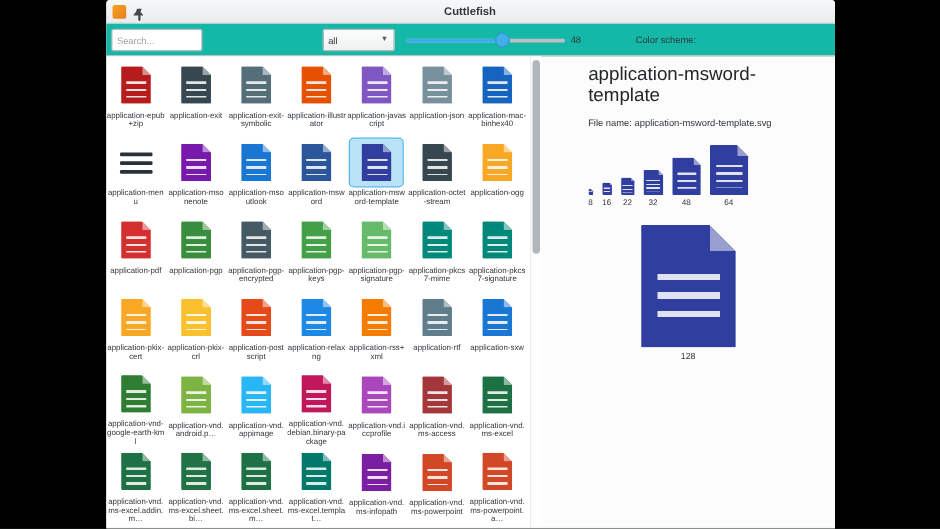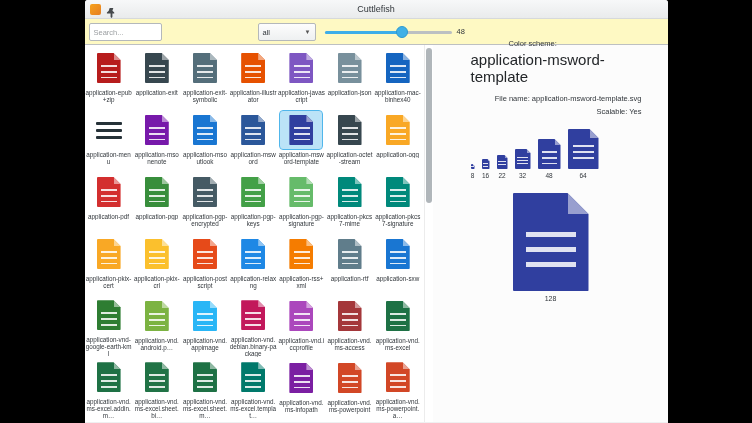--- a/index.html
+++ b/index.html
@@ -9,27 +9,27 @@
     background:#eff0f1; overflow:hidden; border-radius:3px 3px 0 0;
   }
   
   #titlebar {
     height:19px; background:linear-gradient(#f7f8f9,#e9ebec);
     display:flex; align-items:center; position:relative;
     border-bottom:1px solid #d6d9db;
   }
   #titlebar .title {
     position:absolute; left:0; right:0; text-align:center;
-    font-size:9px; color:#31363b; font-weight:normal;
+    font-size:9px; color:#31363b; font-weight:bold;
   }
   .tb-icon { margin-left:5px; width:11px; height:11px; display:inline-block; z-index:2; }
   #app-icon { background:linear-gradient(135deg,#f6a21d,#e67e22); border-radius:2px; }
   
   #toolbar {
-    height:26px; background:#fef9c3; border-bottom:1px solid #bdc0c2; position:relative;
+    height:26px; background:#14b8a6; border-bottom:1px solid #bdc0c2; position:relative;
   }
   .line-edit {
     position:absolute; top:4px; height:18px; background:#fff;
     border:1px solid #b4b8bb; border-radius:2px; font-size:7.5px; color:#31363b;
     padding:0 4px; outline:none; font-family:"Liberation Sans", sans-serif;
   }
   .line-edit::placeholder { color:#9da0a3; }
   #search-input { left:4px; width:73px; }
   .combo {
     position:absolute; top:4px; height:18px;
@@ -39,21 +39,21 @@
   }
   .combo .arrow { font-size:6px; color:#555; margin-left:4px; }
   #combo-category { left:173px; width:58px; }
   #combo-scheme  { left:481px; width:97px; }
   #slider { position:absolute; left:240px; top:4px; width:127px; height:18px; }
   #slider .track { position:absolute; top:8px; left:0; right:0; height:3px; background:#bcc0c2; border-radius:2px; }
   #slider .fill  { position:absolute; top:8px; left:0; width:61%; height:3px; background:#3daee9; border-radius:2px; }
   #slider .handle{ position:absolute; top:3px; left:calc(61% - 6px); width:12px; height:12px;
                    border-radius:50%; background:#40b0e6; border:1px solid #2d9ad0; }
   #size-value { position:absolute; left:372px; top:8px; font-size:7.5px; color:#31363b; }
-  #scheme-label { position:absolute; left:424px; top:8px; font-size:7.5px; color:#31363b;margin-top:12px; }
+  #scheme-label { position:absolute; left:424px; top:8px; font-size:7.5px; color:#31363b; }
   
   #content { display:flex; height:377px; }
   #grid-area { width:339px; background:#fff; overflow:hidden; position:relative; }
   #icon-grid {
     display:grid; grid-template-columns:repeat(7,48.2px); grid-auto-rows:62px; padding-top:2px;
   }
   .cell { display:flex; flex-direction:column; align-items:center; padding-top:2px; cursor:pointer; }
   .icon-wrap { width:42px; height:38px; display:flex; align-items:center; justify-content:center;
                border-radius:3px; }
   .icon-wrap.selected { background:rgba(61,174,233,.35); outline:1px solid rgba(61,174,233,.9); }
@@ -66,21 +66,21 @@
     margin-top:2px; width:47px; font-size:6.3px; line-height:7.4px; text-align:center;
     color:#31363b; word-break:break-all; max-height:23px; overflow:hidden;
   }
   
   #vscroll { width:9px; background:#fff; border-left:1px solid #ececec; position:relative; }
   #vscroll .handle { position:absolute; left:1px; top:3px; width:6px; height:155px;
                      background:#b0b6ba; border-radius:3px; }
   
   #detail { flex:1; background:#fcfcfc; padding:4px 26px 0 38px; overflow:hidden; }
   #detail h1 { font-size:15px; font-weight:normal; color:#232629; margin:2px 0 7px 0; }
-  .info-line { font-size:7.5px; color:#31363b; line-height:13px;text-align:right; }
+  .info-line { font-size:7.5px; color:#31363b; line-height:13px; }
   #sizes-row { display:flex; align-items:flex-end; gap:7px; margin-top:9px; height:52px; }
   .size-item { display:flex; flex-direction:column; align-items:center; }
   .size-item .num { font-size:6.5px; color:#31363b; margin-top:3px; }
   #large-wrap { margin-top:14px; display:flex; flex-direction:column; align-items:center; width:160px; }
   #large-label { font-size:7px; color:#31363b; margin-top:4px; }
   #button-stack { margin-top:18px; display:flex; flex-direction:column; gap:5px; width:142px; margin-left:8px; }
   .push-btn {
     height:18px; border:1px solid #b6b9bb; border-radius:3px;
     background:linear-gradient(#fdfdfd,#f0f1f2);
     font-size:7.5px; color:#31363b; display:flex; align-items:center; justify-content:center;
@@ -504,21 +504,20 @@
         </div>
     </div>
 
     <div id="vscroll">
       <div class="handle"></div>
     </div>
 
     <div id="detail">
       <h1>application-msword-template</h1>
       <div class="info-line">File name: application-msword-template.svg</div>
-      <div class="info-line">Scalable: Yes</div>
 
       <div id="sizes-row">
           <div class="size-item">
             <div class="doc" style="width: 4px; height: 5px; background: rgb(48, 63, 159); clip-path: polygon(0px 0px, 2px 0px, 4px 2px, 4px 5px, 0px 5px); border-radius: 1px;">
               <span class="fold" style="width: 2px; height: 2px; clip-path: polygon(0px 0px, 100% 100%, 0px 100%);"></span>
               <span class="lines" style="position: absolute; background-image: repeating-linear-gradient(rgba(255, 255, 255, 0.85) 0px, rgba(255, 255, 255, 0.85) 1px, transparent 1px, transparent 3px);"></span>
             </div>
             <div class="num">8</div>
           </div>
           <div class="size-item">

